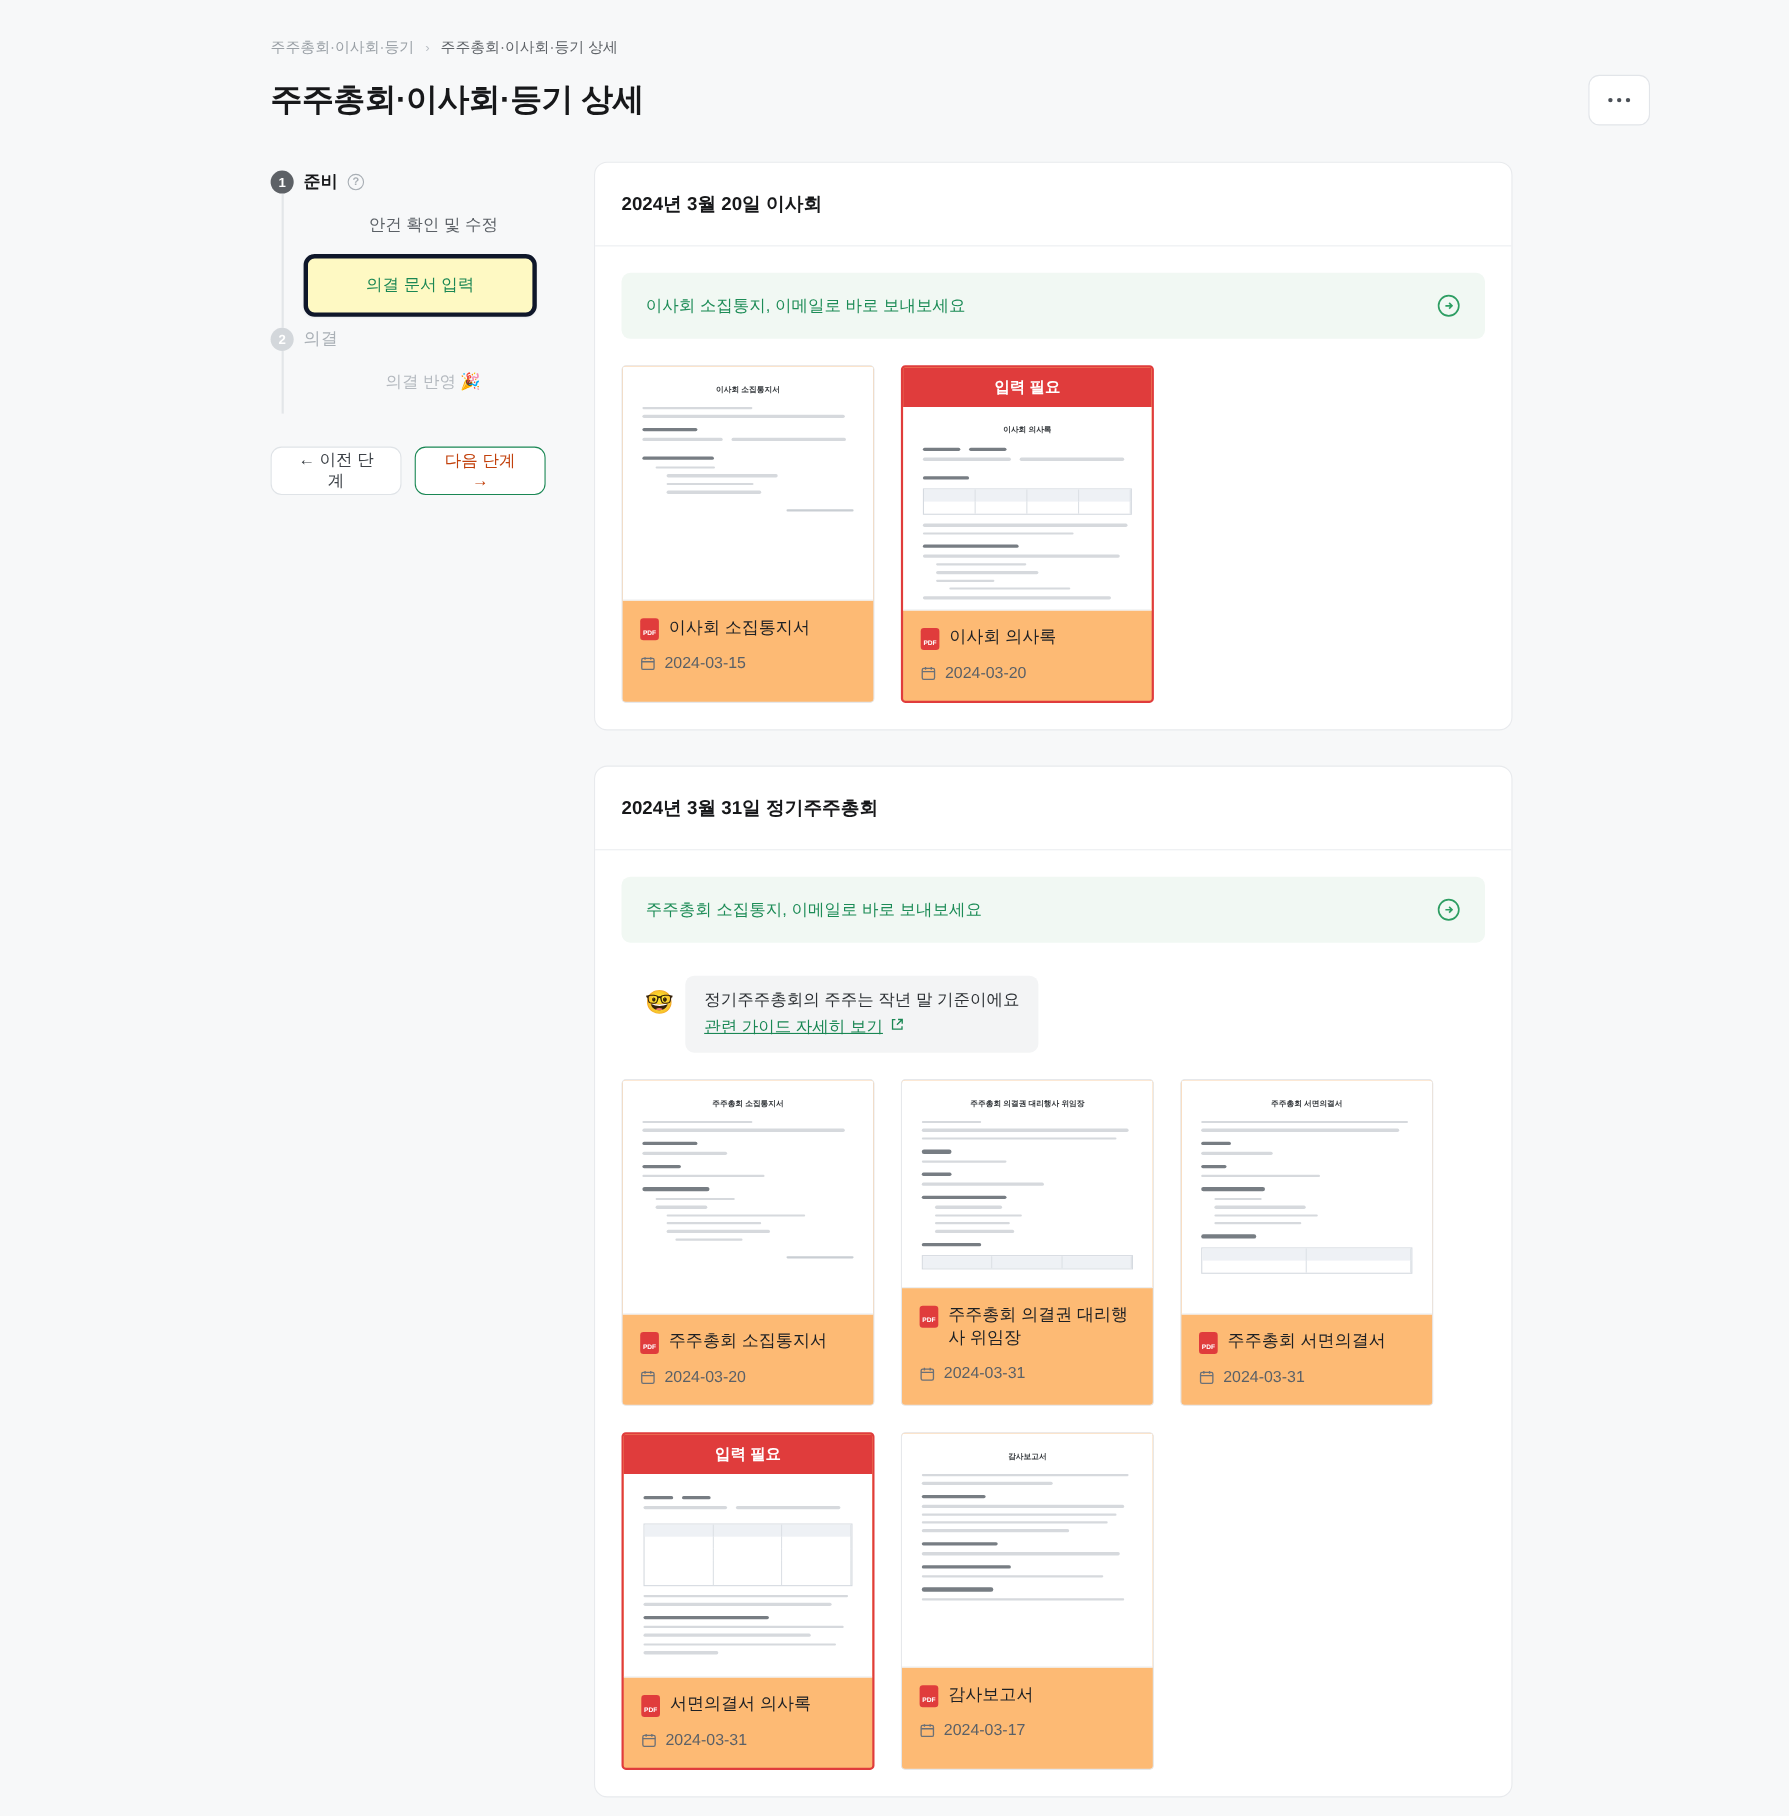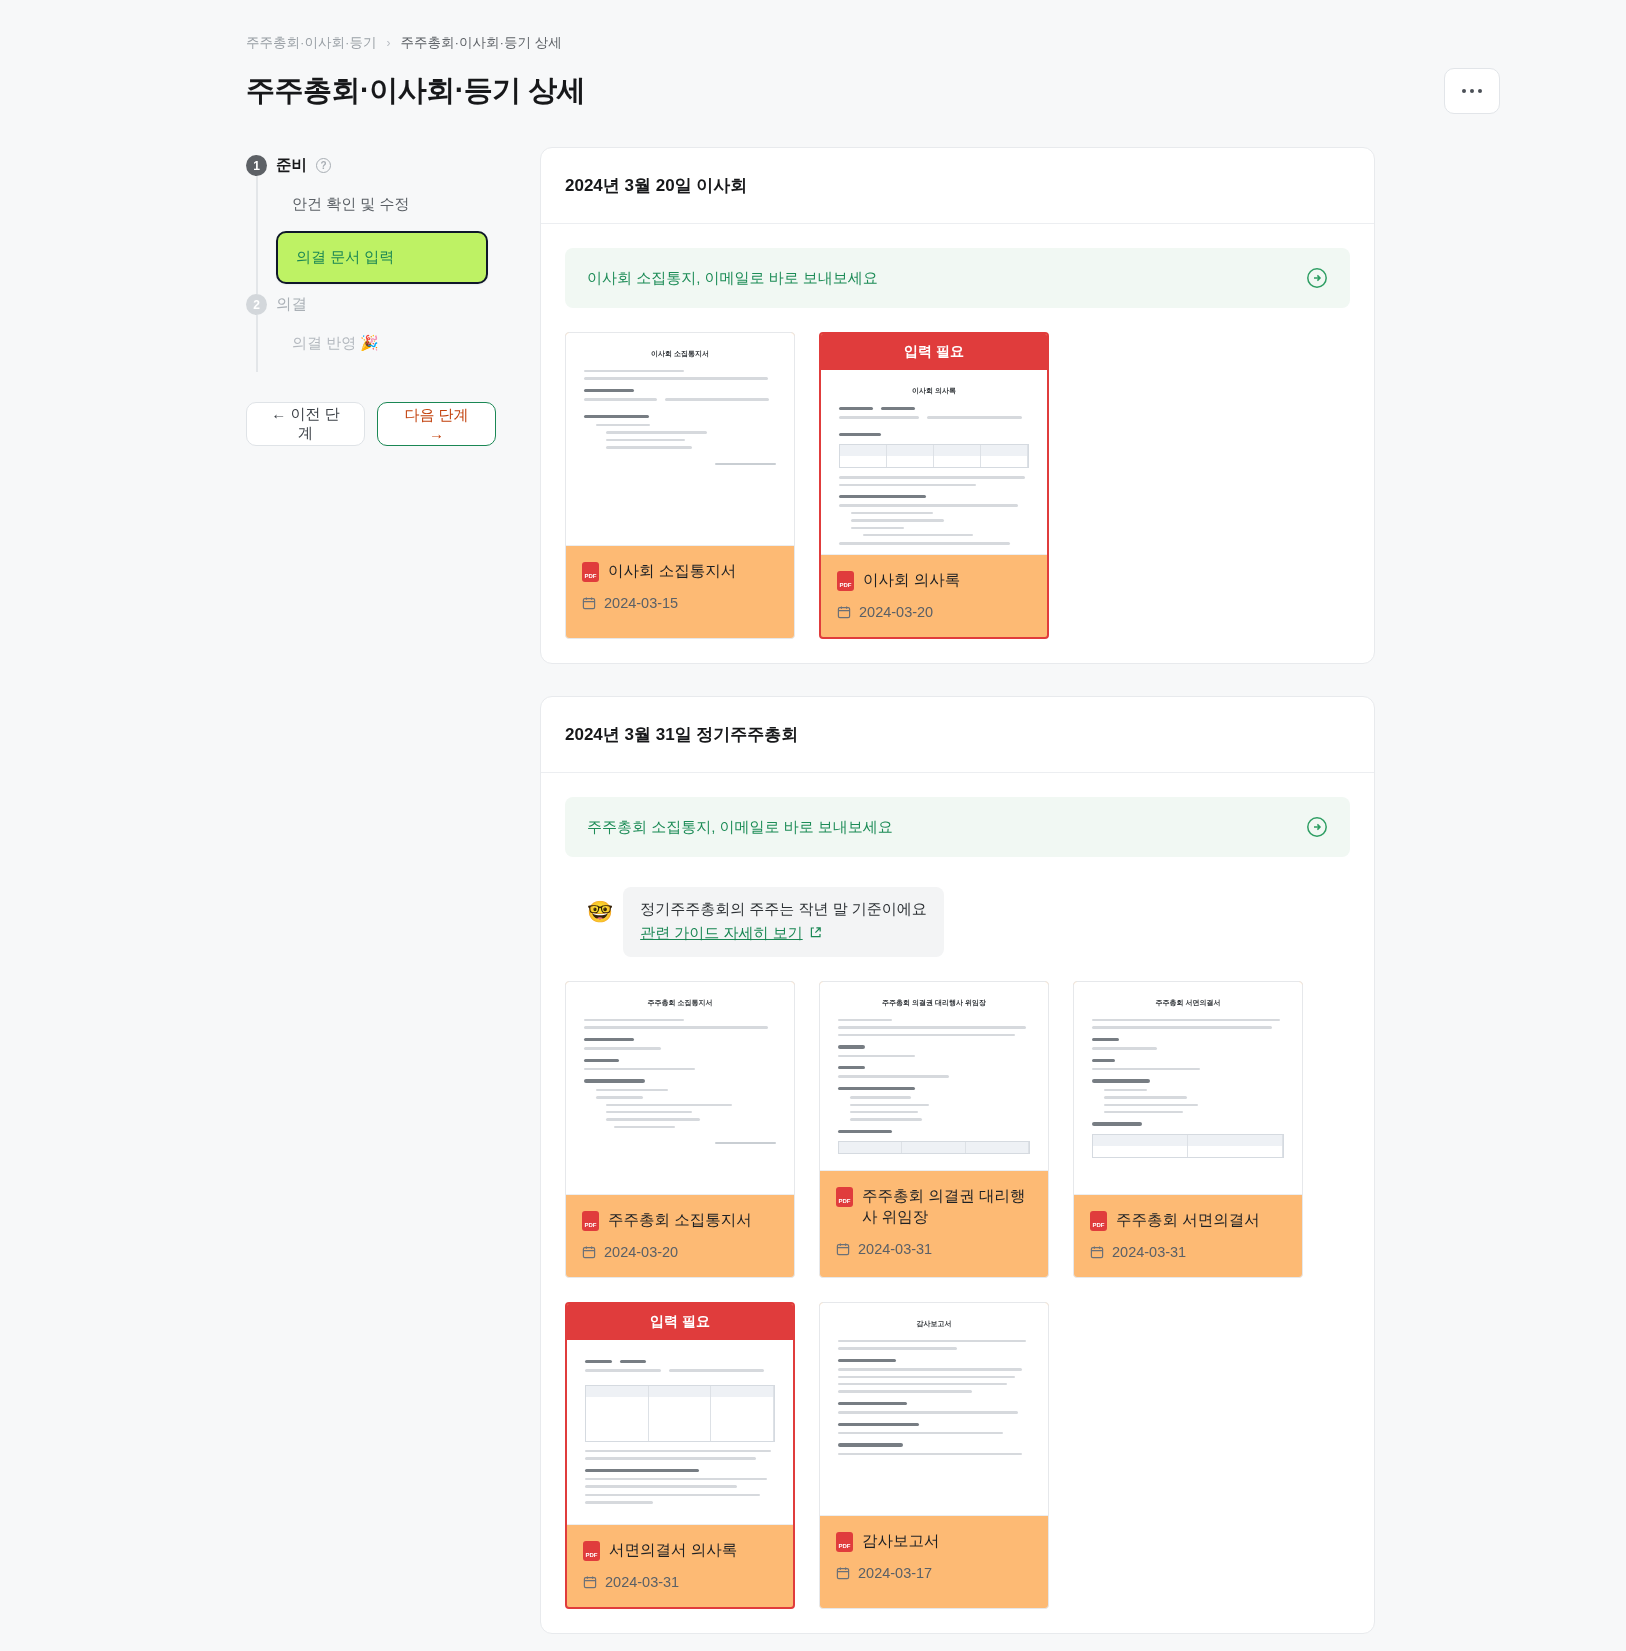--- a/index.html
+++ b/index.html
@@ -33,24 +33,24 @@
   .step-head.muted { color: #aab0b6; font-weight: 400; }
   .step-num {
     width: 21px; height: 21px; border-radius: 50%; background: #5d6166; color: #fff;
     font-size: 12px; font-weight: 700; display: flex; align-items: center; justify-content: center;
   }
   .step-num.muted { background: #d3d7db; color: #ffffff; }
   .help-icon {
     width: 15px; height: 15px; border-radius: 50%; border: 1.3px solid #a8aeb4; color: #a8aeb4;
     font-size: 10px; display: inline-flex; align-items: center; justify-content: center; font-weight: 700;
   }
-  .substeps { margin-left: 10px; border-left: 2px solid #e3e6e9; padding: 6px 0 6px 0; }
+  .substeps { margin-left: 10px; border-left: 2px solid #e3e6e9; padding: 6px 0 6px 0; text-align: center; }
   .substep { font-size: 15px; color: #5b6066; padding: 13px 0 13px 34px; }
   .substep.active {
-    margin: 4px 8px 4px 18px; padding: 15px 18px; background: #bef264; border: 2px solid #0f172a;
+    margin: 4px 8px 4px 18px; padding: 15px 18px; background: #fef9c3; border: 4px solid #0f172a;
     border-radius: 10px; color: #1a8754; font-weight: 500; box-shadow: 0 1px 2px rgba(20,30,40,0.05);
   }
   .substep.muted { color: #b4b9bf; }
   .nav-btns { display: flex; gap: 12px; margin-top: 30px; }
   .nav-btn {
     height: 44px; padding: 0 20px; border-radius: 10px; background: #ffffff; border: 1px solid #dfe3e7;
     font-size: 15px; color: #3c4147; display: flex; align-items: center; gap: 8px; cursor: pointer;
     font-family: inherit;
   }
   .nav-btn.primary { border-color: #1a8754; color: #c2410c; }

